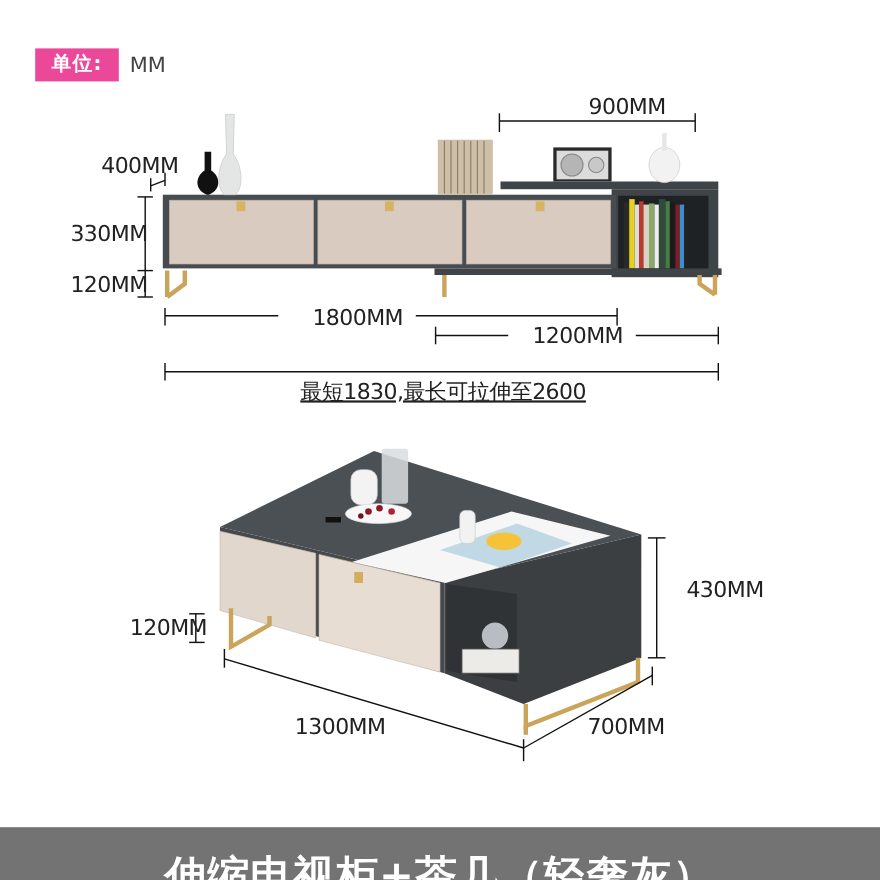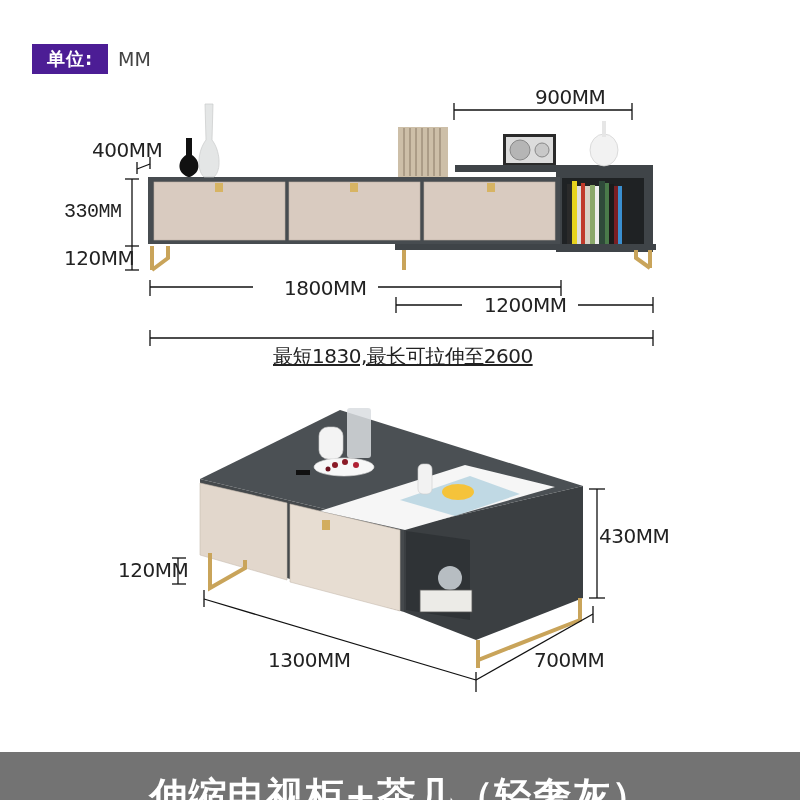--- a/index.html
+++ b/index.html
@@ -1,18 +1,18 @@
 <!DOCTYPE html>
 <html><head>
 <meta charset="utf-8">
 <style>
   html, body { margin:0; padding:0; background:#ffffff; }
   body { width:800px; height:800px; position:relative; overflow:hidden; font-family:"DejaVu Sans","Liberation Sans",sans-serif; color:#222; }
   .abs { position:absolute; }
-  .unit-badge { left:32px; top:44px; width:76px; height:30px; background:#4c1d95; color:#fff; font-size:18px; font-weight:bold; line-height:30px; text-align:center; letter-spacing:1px; }
+  .unit-badge { left:32px; top:44px; width:76px; height:30px; background:#ec4899; color:#fff; font-size:18px; font-weight:bold; line-height:30px; text-align:center; letter-spacing:1px; }
   .unit-value { left:118px; top:46px; font-size:19px; color:#444; line-height:26px; }
   .dim-label { font-size:20px; color:#222; line-height:20px; white-space:nowrap; letter-spacing:-0.5px; }
   .footer { left:0; top:752px; width:800px; height:100px; background:#737373; }
   .footer-title { width:800px; text-align:center; top:18px; left:0; color:#fff; font-size:38px; font-weight:bold; line-height:52px; letter-spacing:1px; }
   svg { position:absolute; left:0; top:0; }
 </style>
 </head>
 <body>
 
 <div class="abs unit-badge">单位:</div>
@@ -168,26 +168,26 @@
         <line x1="204" y1="590" x2="204" y2="607"></line>
         <line x1="476" y1="672" x2="476" y2="692"></line>
       <line x1="476" y1="680" x2="593" y2="614"></line>
         <line x1="593" y1="606" x2="593" y2="623"></line>
     </g>
   </g>
 </svg>
 
 <div class="abs dim-label" style="left:535px; top:87px;">900MM</div>
 <div class="abs dim-label" style="left:92px; top:140px;">400MM</div>
-<div class="abs dim-label" style="left:64px; top:202px;font-family:Liberation Mono, monospace;">330MM</div>
+<div class="abs dim-label" style="left:64px; top:202px;">330MM</div>
 <div class="abs dim-label" style="left:64px; top:248px;">120MM</div>
 <div class="abs dim-label" style="left:284px; top:278px;">1800MM</div>
 <div class="abs dim-label" style="left:484px; top:295px;">1200MM</div>
 <div class="abs dim-label" style="left:273px; top:346px;text-decoration:underline;">最短1830,最长可拉伸至2600</div>
 
-<div class="abs dim-label" style="left:599px; top:526px;">430MM</div>
+<div class="abs dim-label" style="left:624px; top:526px;">430MM</div>
 <div class="abs dim-label" style="left:118px; top:560px;">120MM</div>
 <div class="abs dim-label" style="left:268px; top:650px;">1300MM</div>
 <div class="abs dim-label" style="left:534px; top:650px;">700MM</div>
 
 <div class="abs footer">
   <div class="abs footer-title">伸缩电视柜+茶几（轻奢灰）</div>
 </div>
 
 </body></html>

